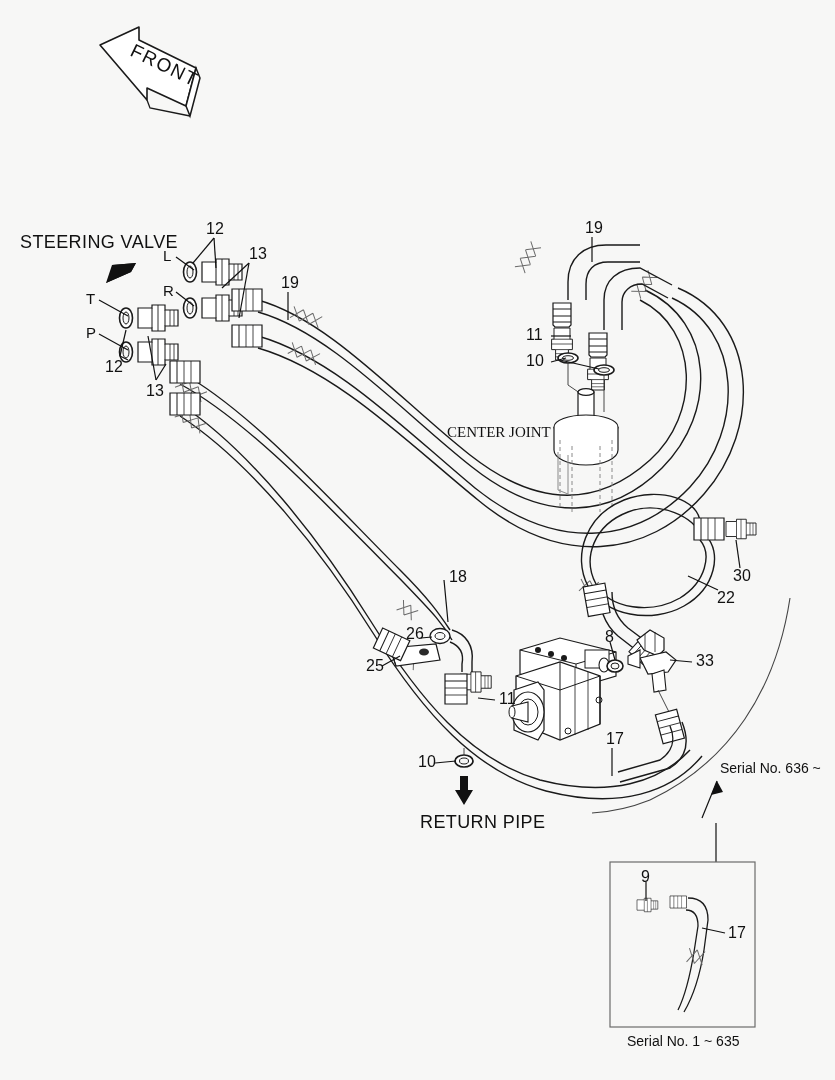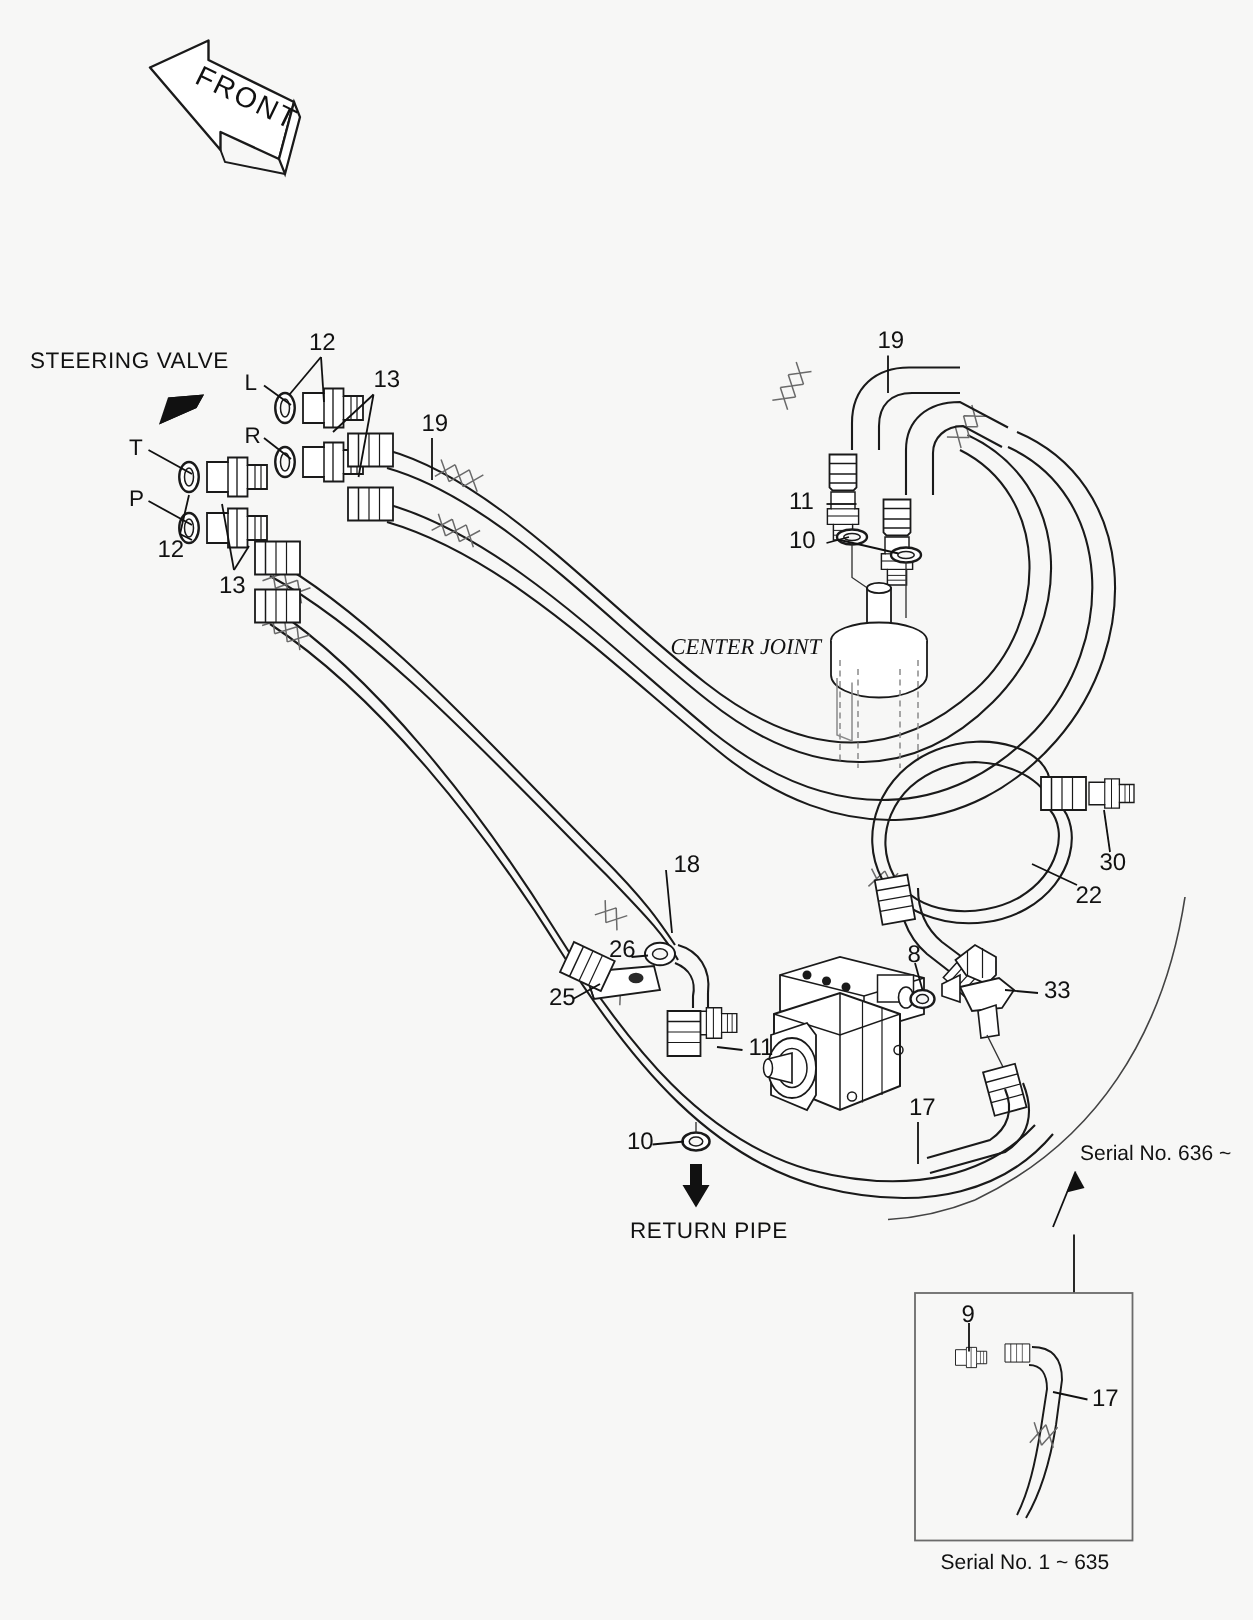--- a/index.html
+++ b/index.html
@@ -2,22 +2,22 @@
 <html><head>
 <meta charset="utf-8">
 <style>
   html,body{margin:0;padding:0;background:#f7f7f6;}
   body{font-family:"Liberation Sans", sans-serif;}
   #page{position:relative;width:835px;height:1080px;background:#f7f7f6;overflow:hidden;}
   #page svg{position:absolute;left:0;top:0;width:835px;height:1080px;}
   .lbl{position:absolute;font-family:"Liberation Sans", sans-serif;color:#111;white-space:nowrap;}
   .num{font-size:16px;}
   .port{font-size:15px;}
-  .cap{font-size:15px;letter-spacing:.4px;}
-  .cap-serif{font-family:"Liberation Serif", serif;font-size:15px;font-style:italic;}
+  .cap{font-size:18px;letter-spacing:.4px;}
+  .cap-serif{font-family:"Liberation Serif", serif;font-size:15px;}
   .serial{font-size:14px;}
 </style>
 </head>
 <body>
 
 <div id="page">
 
   <svg viewBox="0 0 835 1080">
     <defs>
       <g id="nut-h">

